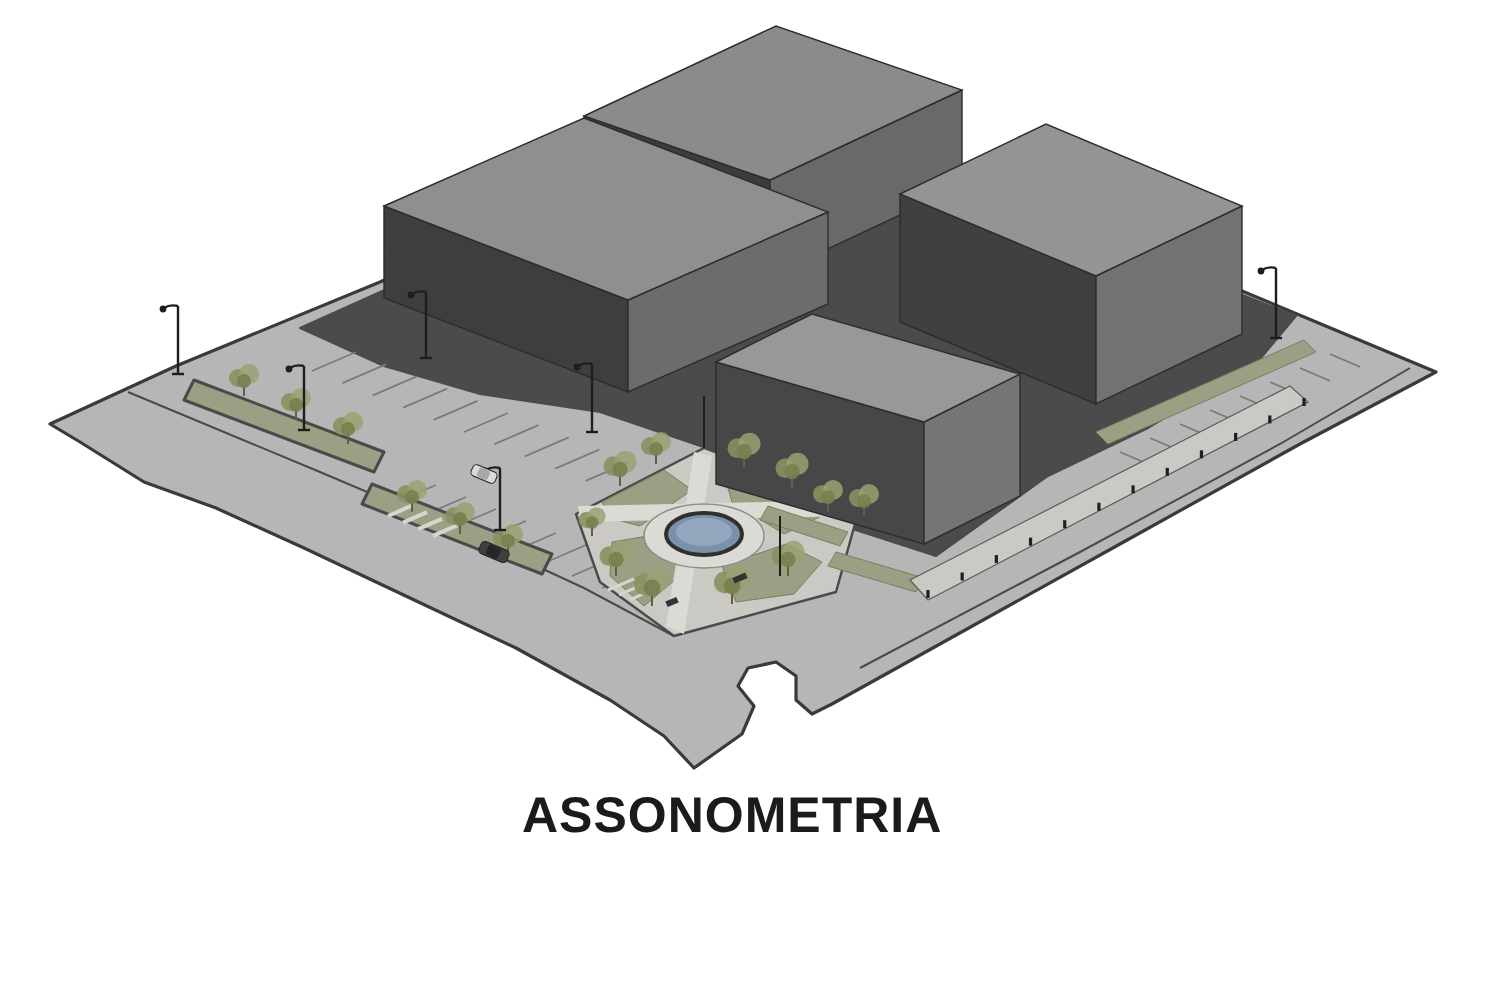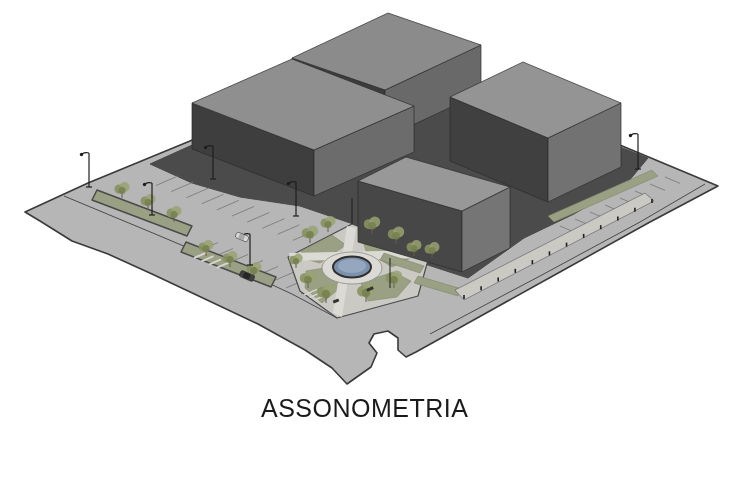--- a/index.html
+++ b/index.html
@@ -1,20 +1,20 @@
 <!DOCTYPE html>
 <html><head>
 <meta charset="utf-8">
 <style>
   html,body{margin:0;padding:0;background:#ffffff;}
   .canvas{position:relative;width:747px;height:504px;background:#ffffff;overflow:hidden;
           font-family:"Liberation Sans",sans-serif;}
   .scene-svg{position:absolute;left:0;top:0;}
   .title{position:absolute;left:261px;top:394px;font-size:25px;color:#1b1b1b;
-         letter-spacing:0.5px;white-space:nowrap;}
+         letter-spacing:0.5px;white-space:nowrap;font-weight:bold;}
 </style>
 </head>
 <body>
 
 <div class="canvas">
   <svg class="scene-svg" width="747" height="504" viewBox="0 0 747 504">
     <g>
         <polygon points="25,212 40,221 72,241 108,254 152,274 205,299 258,324 305,350 332,368 347,384 371,367 377,353 369,343 374,334 388,331 398,338 398,350 406,357 416,352 470,322 560,272 650,222 718,186 560,120 390,57 292,95 190,141 88,183" fill="#b6b6b6" stroke="#3a3a3a" stroke-width="1.6" stroke-linejoin="round"></polygon>
         <polygon points="150,164 390,56 648,158 628,182 574,214 524,238 468,278 400,256 362,227 300,206 240,197 192,183" fill="#4b4b4b" stroke="#4a4a4a" stroke-width="1" stroke-linejoin="round"></polygon>
         <polyline points="64,196 160,236 240,270 292,294 322,310 337,318" fill="none" stroke="#4a4a4a" stroke-width="1"></polyline>

